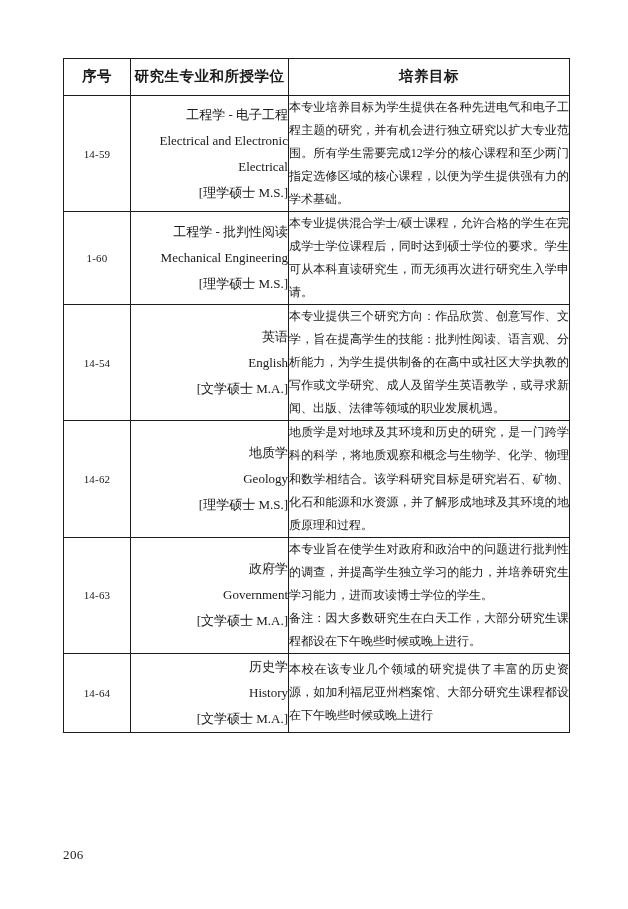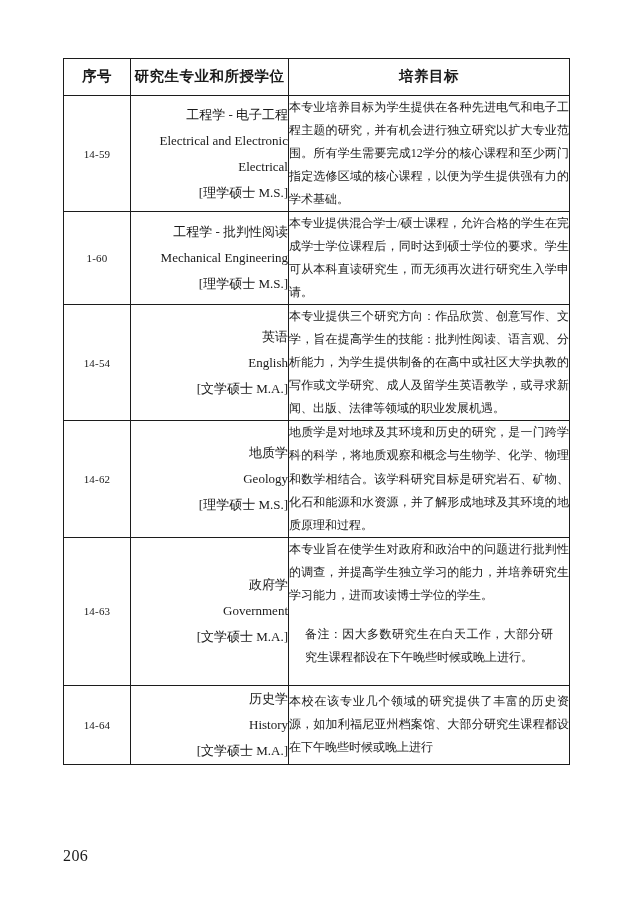--- a/index.html
+++ b/index.html
@@ -79,27 +79,27 @@
     line-height: 1.92;
     text-align: justify;
     text-justify: inter-ideograph;
   }
   td.goal p {
     margin: 0;
     text-align: justify;
     text-justify: inter-ideograph;
   }
   td.goal p.note {
-    margin: 16px;
+    margin: 0;
   }
   .page-number {
     position: absolute;
     left: 63px;
     top: 847px;
-    font-size: 16px;
+    font-size: 13px;
     letter-spacing: 0.4px;
   }
 </style>
 </head>
 <body>
 
 <div class="page">
 
   <div class="table-wrap">
     <table class="catalog">

